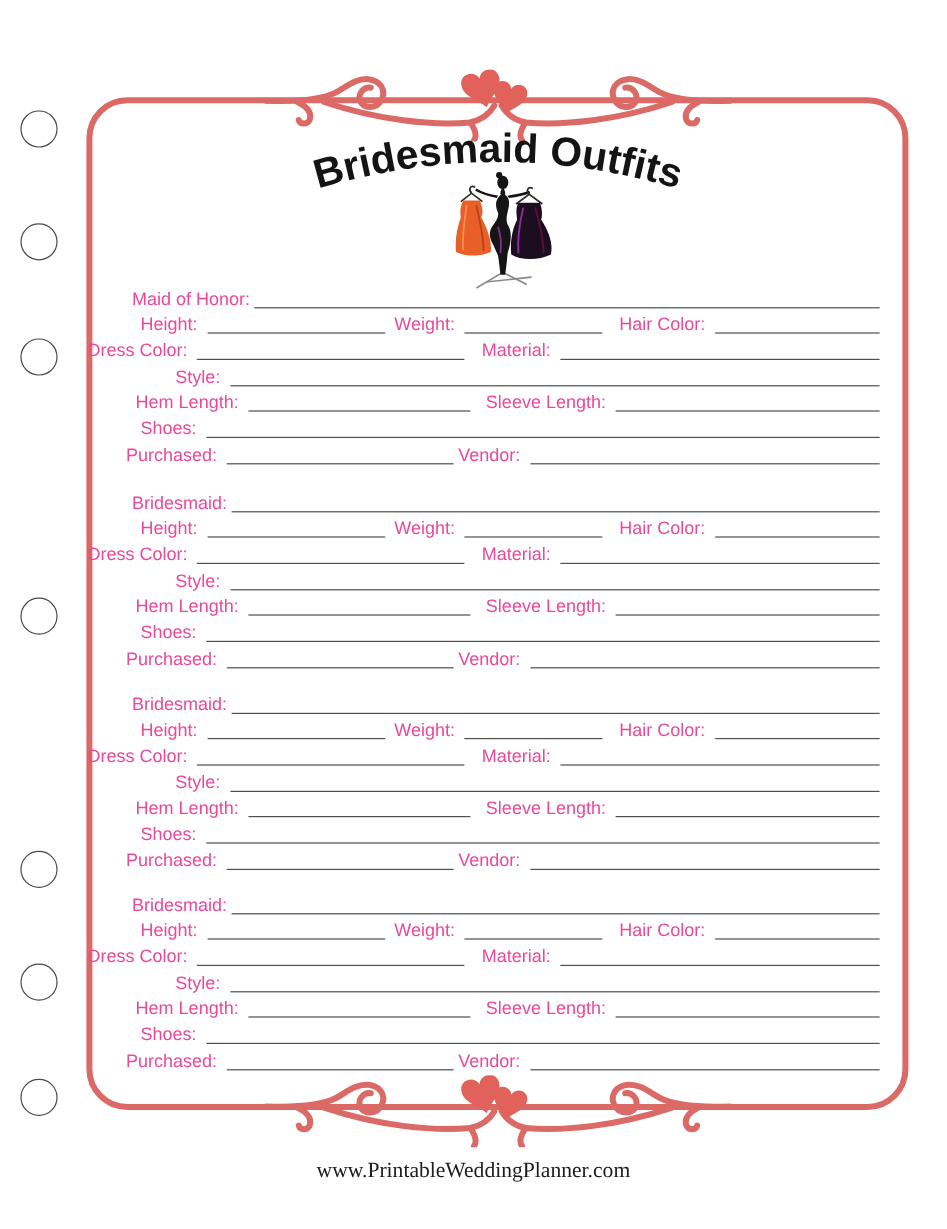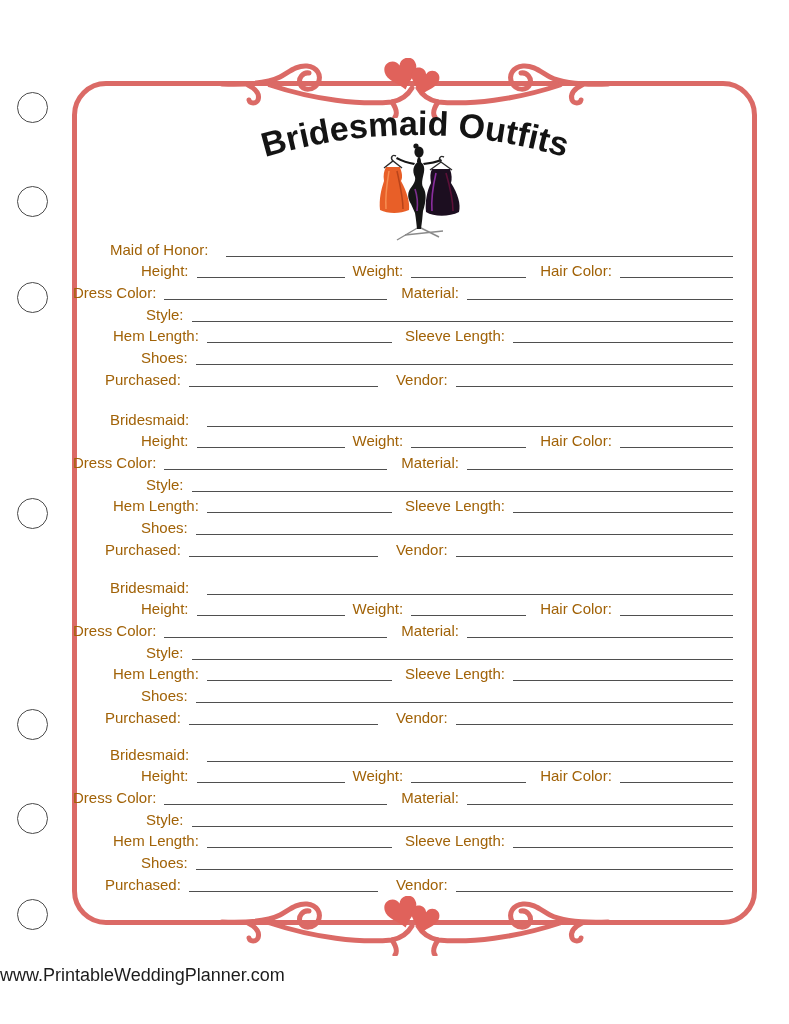--- a/index.html
+++ b/index.html
@@ -32,35 +32,36 @@
   .title-svg text{
     font-family:"Liberation Sans",sans-serif;
     font-weight:bold;font-size:34px;fill:#141414;
   }
   
   .illustration{position:absolute;left:353px;top:141px;width:118px;height:100px;}
   
   .section{position:absolute;left:73px;width:660px;}
   .row{display:flex;align-items:flex-end;height:21.7px;}
   .lbl{
-    font-size:15px;color:#a16207;line-height:1;
+    font-size:15px;color:#ec4899;line-height:1;
     white-space:nowrap;padding-bottom:3px;
   }
   .line{border-bottom:1.5px solid #4f4f4f;height:0;margin-bottom:3px;}
   .fl{flex:1;}
-  .ml8{margin-left:8px}.ml10{margin-left:18px}.ml13{margin-left:13px}
+  .ml8{margin-left:8px}.ml10{margin-left:4px}.ml13{margin-left:13px}
   .ml14{margin-left:14px}.ml37{margin-left:37px}.ml39{}
-  .ml40{margin-left:40px}.ml44{margin-left:68px}.ml48{margin-left:32px}
+  .ml40{margin-left:40px}.ml44{margin-left:44px}.ml48{margin-left:32px}
   .ml53{margin-left:73px}
   .w148{width:148px}.w115{width:115px}.w223{width:223px}
   .w185{width:185px}.w189{width:189px}
   
   .footer{
     position:absolute;left:0;top:965px;width:100%;
-    font-family:Liberation Sans, sans-serif;
+    text-align:center;
+    font-family:Liberation Serif, serif;
     font-size:18px;color:#1c1c1c;
   }
 </style>
 </head>
 <body>
 
 <div class="page">
 
   <svg width="0" height="0" style="position:absolute" aria-hidden="true">
     <defs>

